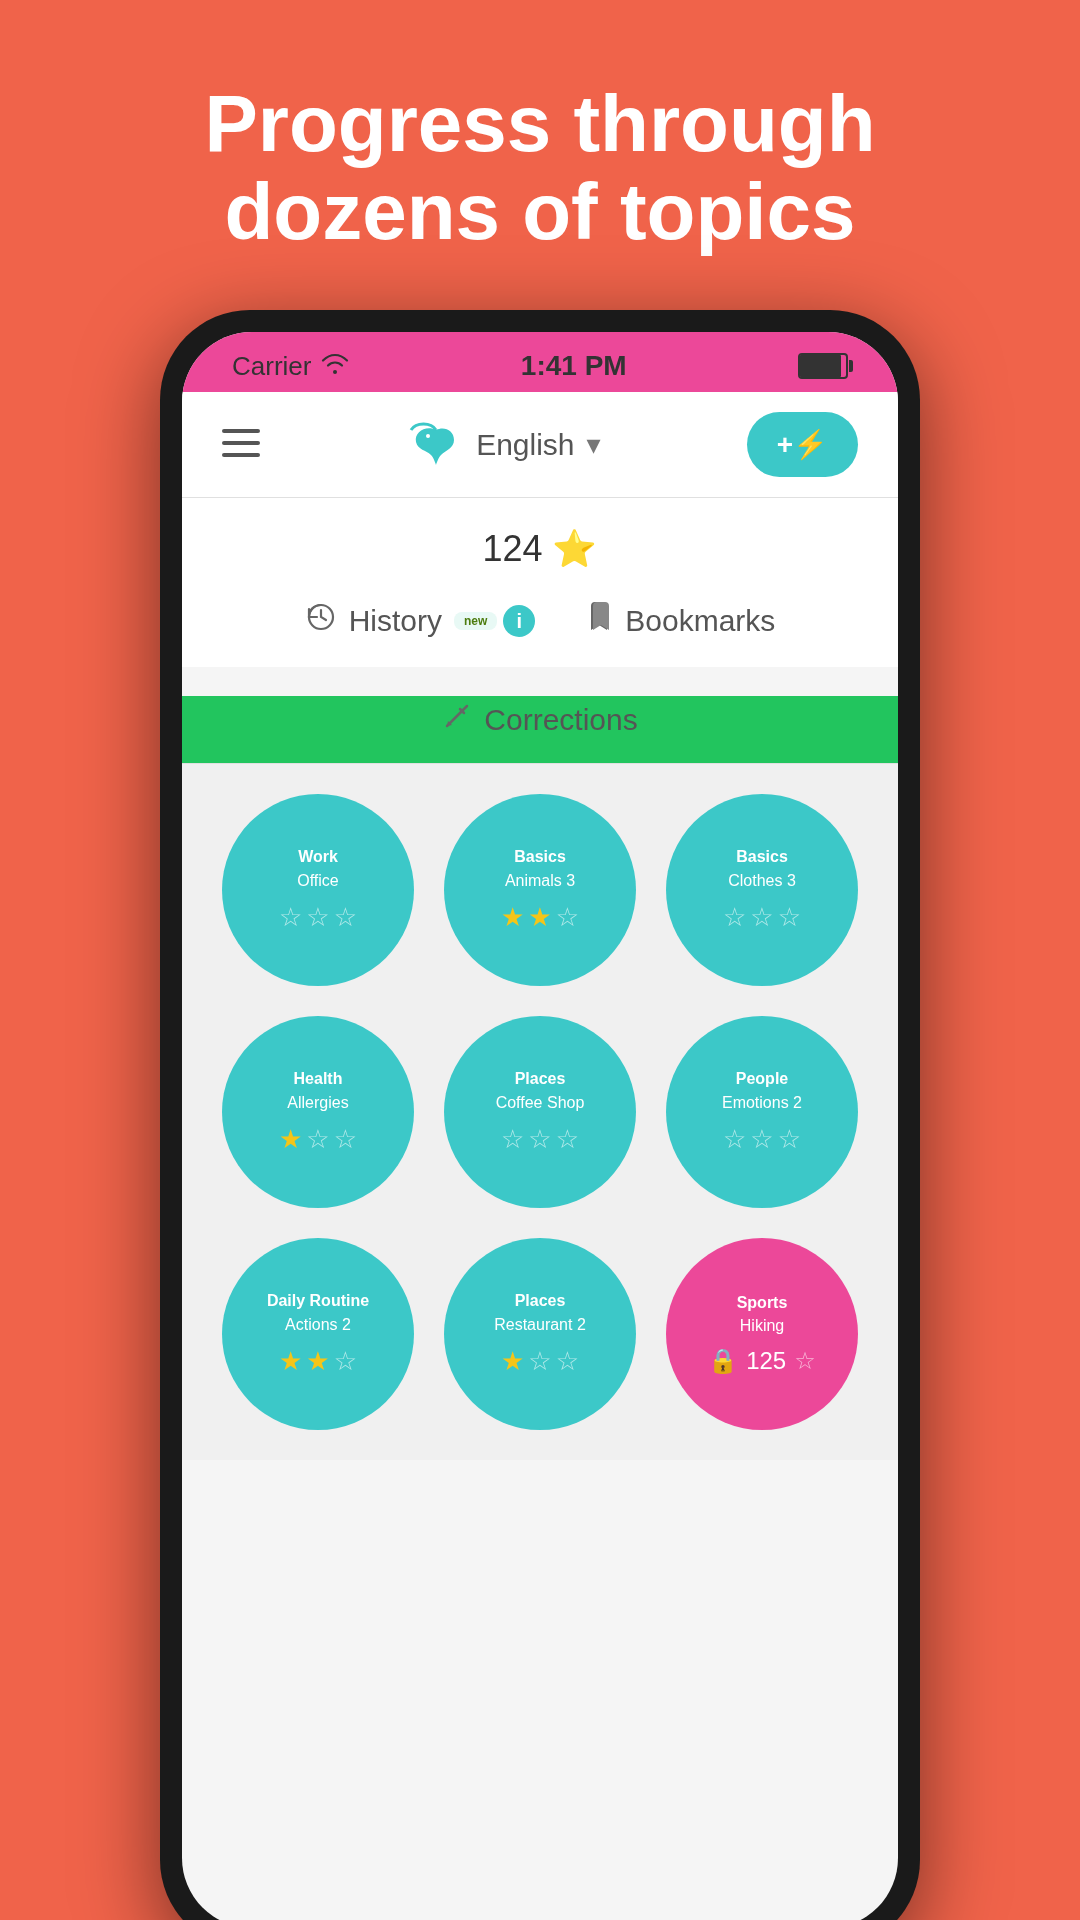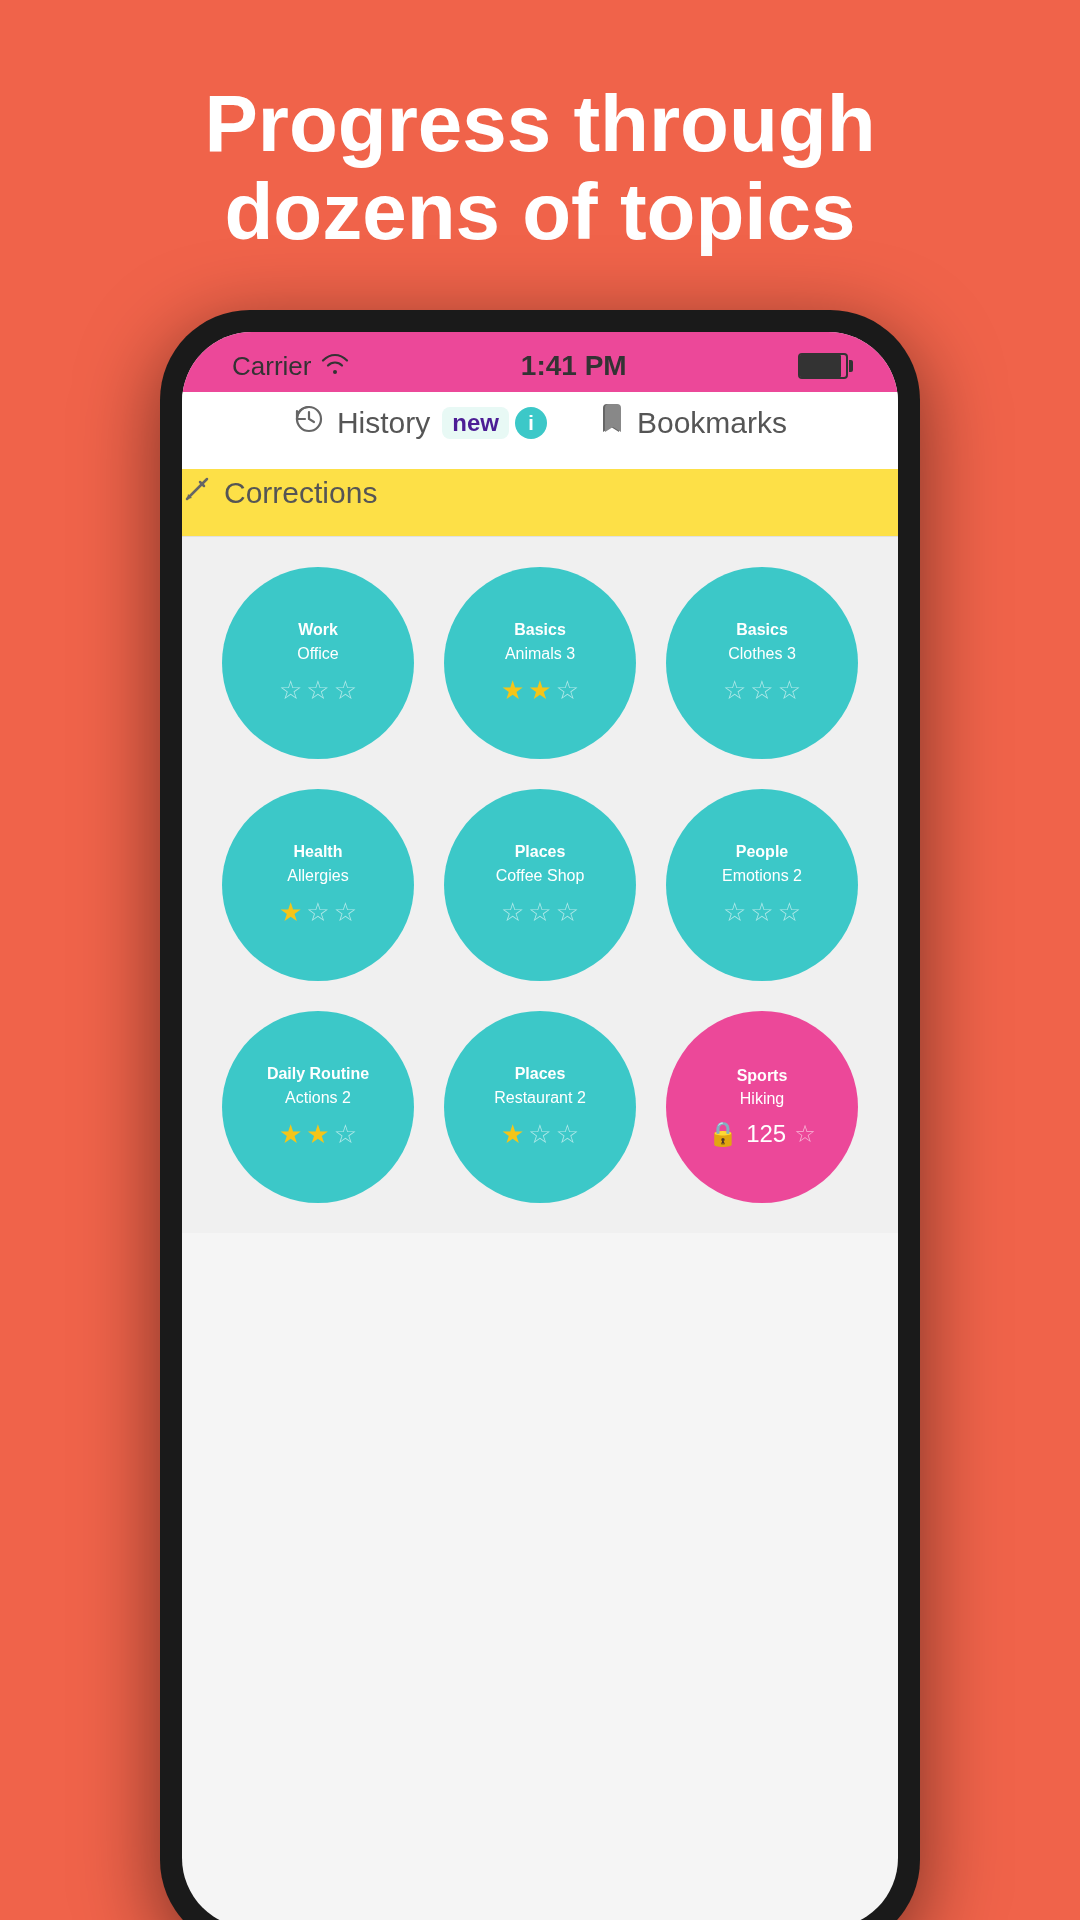--- a/index.html
+++ b/index.html
@@ -207,27 +207,29 @@
       width: 32px;
       height: 32px;
       display: flex;
       align-items: center;
       justify-content: center;
       font-size: 20px;
       font-weight: 700;
     }
 
     .corrections-row {
-      background: #fde047;
-      display: flex;
+      background: #22c55e;
+      display: flex;
+      justify-content: center;
       align-items: center;
       gap: 12px;
       padding: 5px 0 25px 0;
       font-size: 30px;
       color: #555;
+      margin-top: 29px;
     }
 
     .divider {
       height: 1px;
       background: #e0e0e0;
       margin: 0;
     }
 
     
     .topic-grid {
@@ -310,35 +312,63 @@
             <path d="M2 8.5C5.5 5 9.5 3 14 3s8.5 2 12 5.5" stroke="#333" stroke-width="2.2" stroke-linecap="round" fill="none"></path>
           </svg>
         </span>
       </div>
       <span class="status-time">1:41 PM</span>
       <div class="battery-icon">
         <div class="battery-fill"></div>
       </div>
     </div>
 
-
+    <div class="app-header">
+      <div class="hamburger-icon">
+        <svg width="38" height="28" viewBox="0 0 38 28" fill="none">
+          <rect y="0" width="38" height="4" rx="2" fill="#555"></rect>
+          <rect y="12" width="38" height="4" rx="2" fill="#555"></rect>
+          <rect y="24" width="38" height="4" rx="2" fill="#555"></rect>
+        </svg>
+      </div>
+      <div class="logo-area">
+
+        <svg class="hummingbird-svg" viewBox="0 0 60 50" fill="none">
+          <path d="M30 10 C20 5, 8 12, 10 22 C12 30, 20 30, 25 35 C28 38, 30 45, 30 45 C30 45, 32 38, 35 35 C40 30, 48 28, 48 20 C48 10, 38 6, 30 10Z" fill="#3CC8C8"></path>
+          <path d="M30 10 C25 2, 10 2, 5 10" stroke="#3CC8C8" stroke-width="3" fill="none"></path>
+          <circle cx="22" cy="16" r="2" fill="white"></circle>
+        </svg>
+        <div class="language-selector">
+          <span>English</span>
+          <span class="chevron">▾</span>
+        </div>
+      </div>
+      <div class="add-button">
+        <span>+⚡</span>
+      </div>
+    </div>
+
+    <div class="stars-bar">
+      <span>124</span>
+      <span class="star-gold"> ⭐</span>
+    </div>
 
     <div class="nav-row">
       <div class="nav-item">
         <span class="nav-icon">
           <svg width="32" height="32" viewBox="0 0 32 32" fill="none">
             <circle cx="16" cy="16" r="12" stroke="#666" stroke-width="2.2" fill="none"></circle>
             <path d="M16 9v7l5 3" stroke="#666" stroke-width="2.2" stroke-linecap="round"></path>
             <path d="M4 16 C4 9, 9 4, 16 4" stroke="#666" stroke-width="2.2" stroke-linecap="round" fill="none"></path>
             <polyline points="4,8 4,16 12,16" stroke="#666" stroke-width="2.2" stroke-linecap="round" fill="none"></polyline>
           </svg>
         </span>
         <span>History</span>
         <div style="position:relative; display:flex; align-items:center; gap:6px;">
-          <span style="font-size:24px; color:#4c1d95; background:#e8f9f5; padding:2px 10px; border-radius:8px; font-weight:600;">new</span>
+          <span style="font-size:12px; color:#4d7c0f; background:#e8f9f5; padding:2px 10px; border-radius:8px; font-weight:600;">new</span>
           <div class="info-badge">i</div>
         </div>
       </div>
       <div class="nav-item">
         <span class="nav-icon">
           <svg width="28" height="34" viewBox="0 0 28 34" fill="none">
             <path d="M4 2h14a4 4 0 0 1 4 4v24l-8-5-8 5V6a4 4 0 0 1 4-4z" fill="#666"></path>
             <path d="M8 2h12a4 4 0 0 1 4 4v24l-8-5-8 5V6a4 4 0 0 1 4-4z" fill="#888"></path>
           </svg>
         </span>

